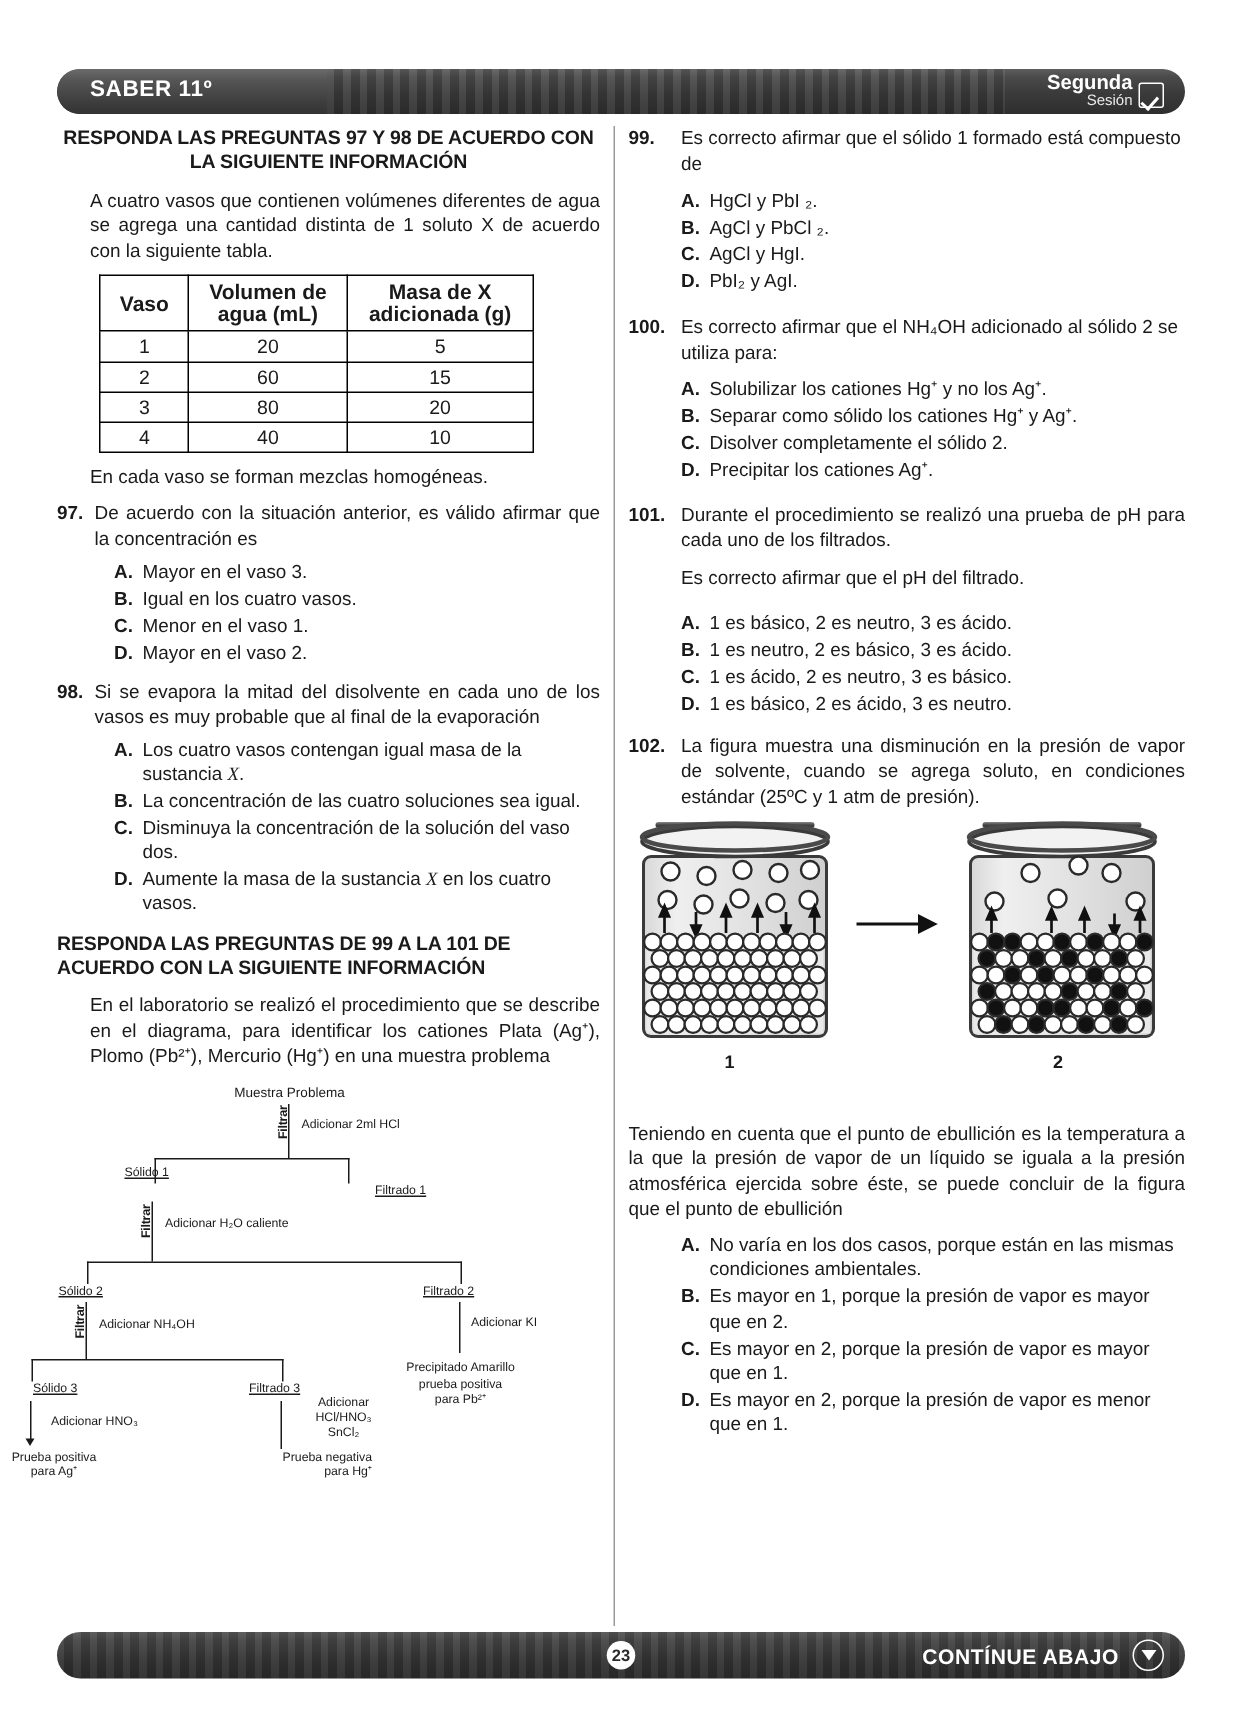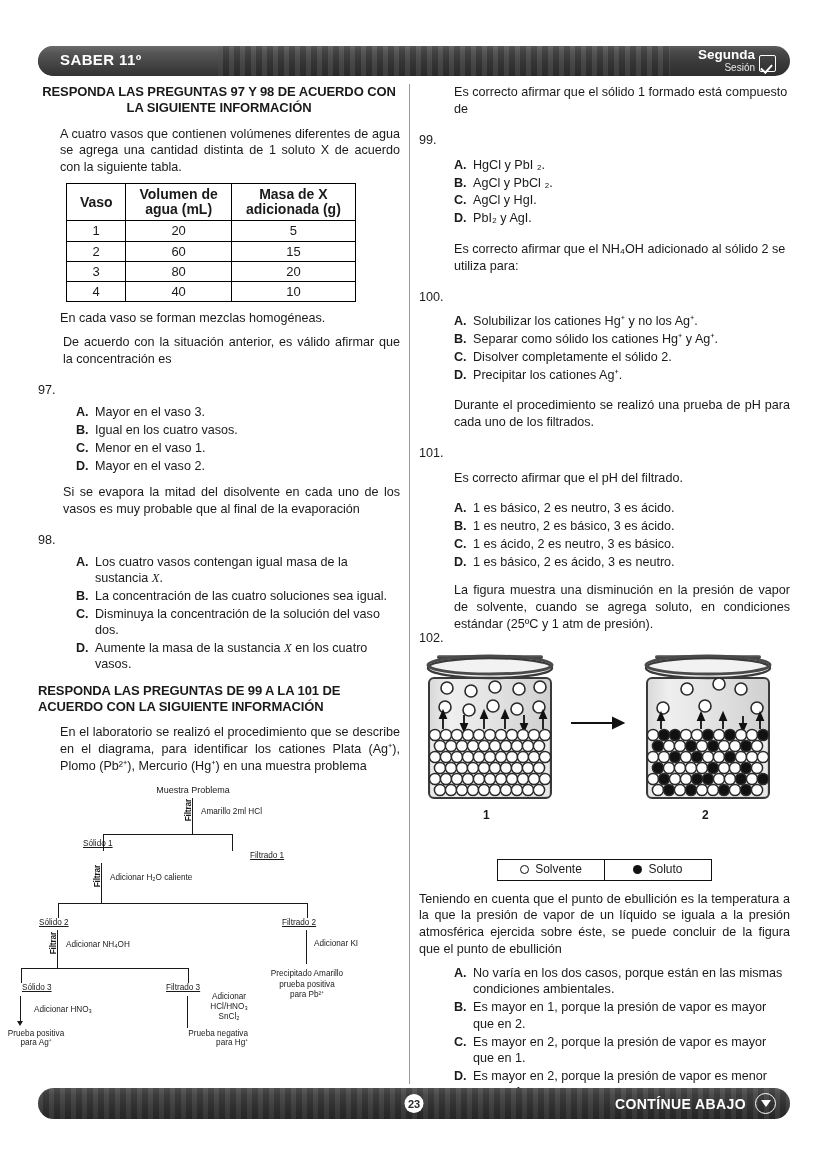--- a/index.html
+++ b/index.html
@@ -70,21 +70,21 @@
     text-align:center; font-weight:bold; font-size:13px;
     line-height:1.25; margin:0 0 9px 0; letter-spacing:-0.1px;
   }
   .para {
     text-align:justify; margin:0 0 7px 0; padding-left:22px;
     line-height:1.34;
   }
   .para-nopad { padding-left:0; }
 
   .q { display:flex; margin:0 0 5px 0; align-items:flex-start; }
-  .q-num { font-weight:normal; flex:0 0 auto;margin-top:48px; }
+  .q-num { font-weight:bold; flex:0 0 auto; }
   .q-num.w-l { width:25px; }
   .q-num.w-r { width:35px; }
   .q-text { flex:1 1 auto; text-align:justify; line-height:1.34; }
   .q-text.nojust { text-align:left; }
 
   .opts { margin:0 0 10px 0; padding-left:38px; }
   .opts.r { padding-left:35px; }
   .opt { display:flex; align-items:flex-start; margin-bottom:1.5px; line-height:1.3; }
   .opt-letter { font-weight:bold; width:19px; flex:0 0 auto; }
   .opt-text { flex:1 1 auto; }
@@ -274,21 +274,21 @@
   <div class="instr" style="text-align:left; margin-top:2px;">RESPONDA LAS PREGUNTAS DE 99 A LA 101 DE ACUERDO CON LA SIGUIENTE INFORMACIÓN</div>
 
   <div class="para" style="margin-top:8px;"><span>En el laboratorio se realizó el procedimiento que se describe en el diagrama, para identificar los</span> <span>cationes Plata (Ag⁺), Plomo (Pb²⁺), Mercurio (Hg⁺) en una muestra problema</span></div>
 
   <div class="flow">
 
     <div class="lbl ctr" style="left:100px; top:0; width:110px; font-size:9px;">Muestra Problema</div>
 
     <div class="vline" style="left:154px; top:13px; height:36px;"></div>
     <div class="filtrar" style="left:145px; top:14px;">Filtrar</div>
-    <div class="lbl" style="left:163px; top:22px;">Amarillo 2ml HCl</div>
+    <div class="lbl" style="left:163px; top:22px;">Adicionar 2ml HCl</div>
 
     <div class="hline" style="left:65px; top:49px; width:130px;"></div>
     <div class="vline" style="left:65px; top:49px; height:17px;"></div>
     <div class="vline" style="left:194px; top:49px; height:17px;"></div>
 
     <div class="lbl u" style="left:45px; top:54px;">Sólido 1</div>
     <div class="lbl u" style="left:168px; top:66px;padding-left:44px;">Filtrado 1</div>
 
     <div class="vline" style="left:63px; top:78px; height:40px;"></div>
     <div class="filtrar" style="left:54px; top:80px;">Filtrar</div>
@@ -636,30 +636,20 @@
             <circle cx="316" cy="137" r="5.6" fill="#ffffff"></circle>
             <circle cx="327" cy="137" r="5.6" fill="#111"></circle>
             <circle cx="338" cy="137" r="5.6" fill="#ffffff"></circle>
         </g>
       </g>
     </svg>
     <div class="beaker-num" style="left:64px; top:155px;">1</div>
     <div class="beaker-num" style="left:283px; top:155px;">2</div>
   </div>
 
-  <div class="legend">
-    <div class="legend-cell">
-      <span class="dot-open"></span>
-      <span>Solvente</span>
-    </div>
-    <div class="legend-cell">
-      <span class="dot-fill"></span>
-      <span>Soluto</span>
-    </div>
-  </div>
 
   <div class="para para-nopad">Teniendo en cuenta que el punto de ebullición es la temperatura a la que la presión de vapor de un líquido se iguala a la presión atmosférica ejercida sobre éste, se puede concluir de la figura que el punto de ebullición</div>
 
   <div class="opts r" style="margin-top:6px;">
     <div class="opt">
       <span class="opt-letter">A.</span>
       <span class="opt-text">No varía en los dos casos, porque están en las mismas condiciones ambientales.</span>
     </div>
     <div class="opt">
       <span class="opt-letter">B.</span>

